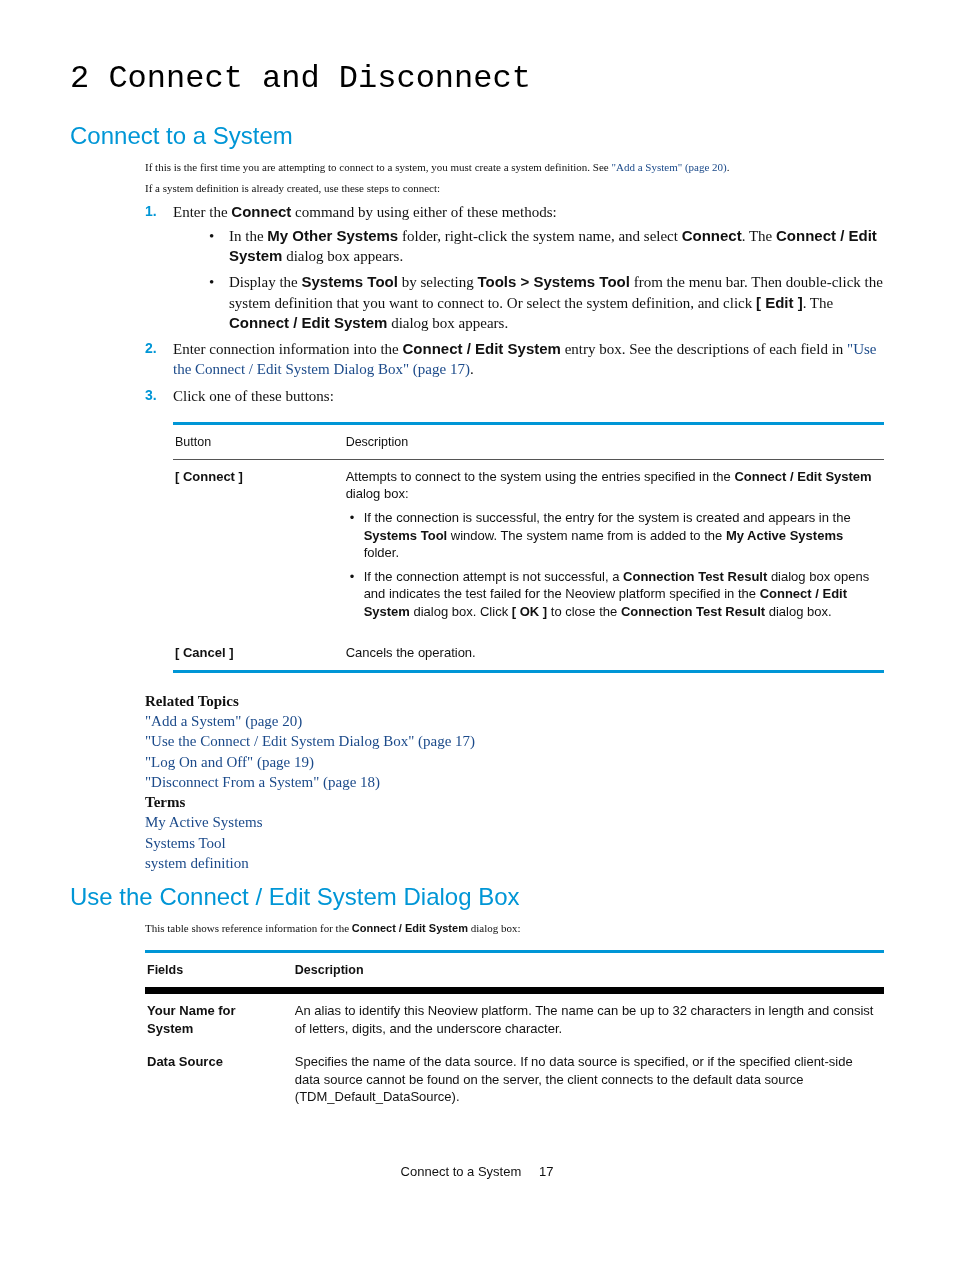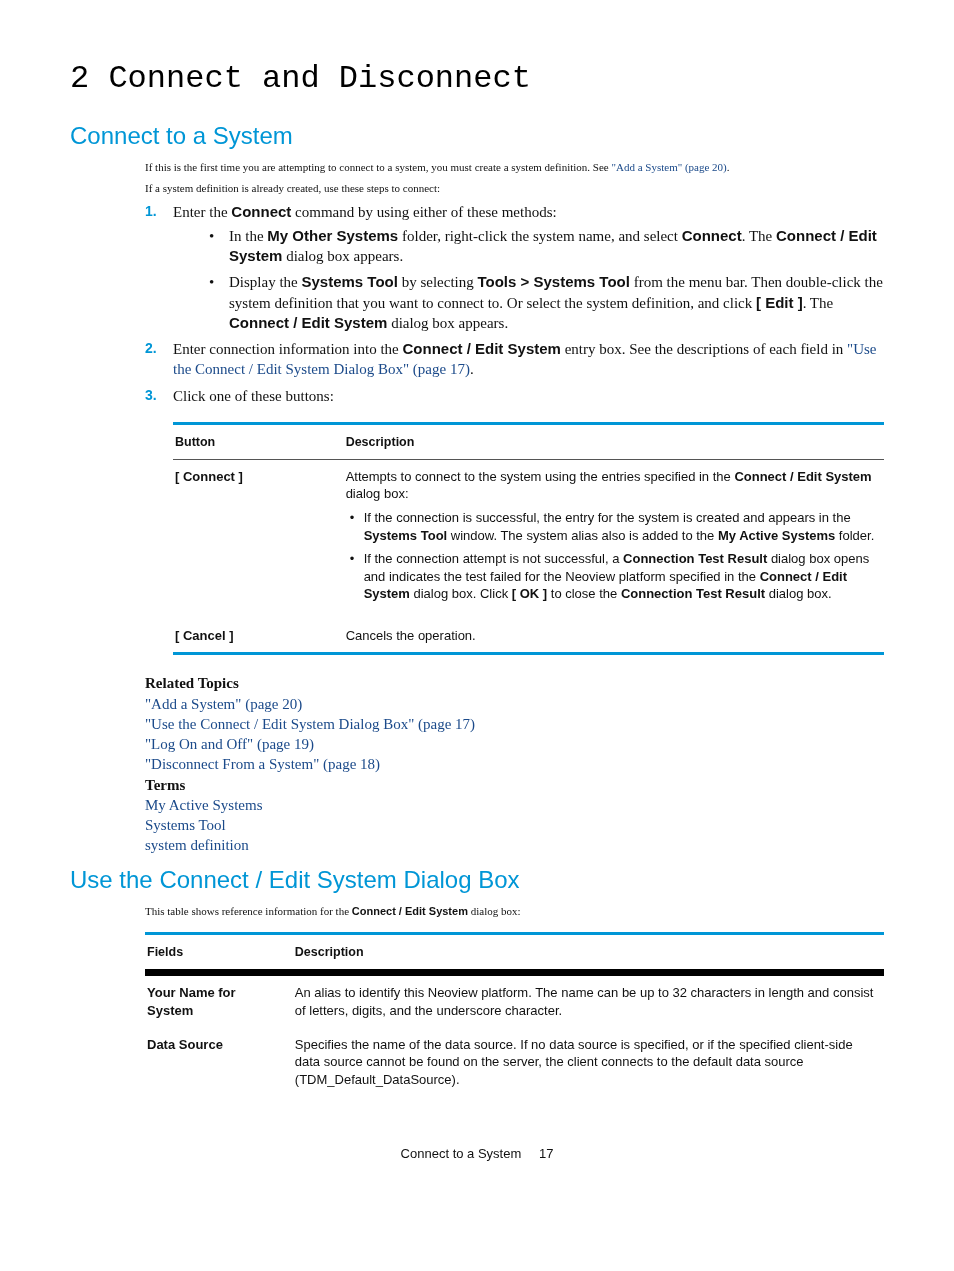--- a/index.html
+++ b/index.html
@@ -88,21 +88,21 @@
     font-family: Arial, sans-serif;
     font-size: 13px;
     margin-top: 16px;
   }
   table.ref thead tr {
     border-top: 3px solid #0096d6;
     border-bottom: 1px solid #555;
   }
   table.ref th {
     text-align: left;
-    font-weight: bold;
+    font-weight: normal;
     padding: 10px 8px 10px 2px;
     font-size: 12.5px;
   }
   table.ref td {
     padding: 8px 8px 8px 2px;
     vertical-align: top;
     line-height: 1.35;
   }
   table.ref tbody tr + tr td {
     padding-top: 10px;
@@ -227,21 +227,21 @@
             <th>Description</th>
           </tr>
         </thead>
         <tbody>
           <tr>
             <td>[ Connect ]</td>
             <td>
               <span>Attempts to connect to the system using the entries specified in the </span><span class="bold">Connect / Edit System</span><span> dialog box:</span>
               <ul class="cell-bullets">
                 <li>
-                  <span>If the connection is successful, the entry for the system is created and appears in the </span><span class="bold">Systems Tool</span><span> window. The system alias also is added to the </span><span class="bold">My Active Systems</span><span> folder.</span>
+                  <span>If the connection is successful, the entry for the system is created and appears in the </span><span class="bold">Systems Tool</span><span> window. The system name from is added to the </span><span class="bold">My Active Systems</span><span> folder.</span>
                 </li>
                 <li>
                   <span>If the connection attempt is not successful, a </span><span class="bold">Connection Test Result</span><span> dialog box opens and indicates the test failed for the Neoview platform specified in the </span><span class="bold">Connect / Edit System</span><span> dialog box. Click </span><span class="bold">[ OK ]</span><span> to close the </span><span class="bold">Connection Test Result</span><span> dialog box.</span>
                 </li>
               </ul>
             </td>
           </tr>
           <tr>
             <td>[ Cancel ]</td>
             <td style="font-weight:normal;">Cancels the operation.</td>

